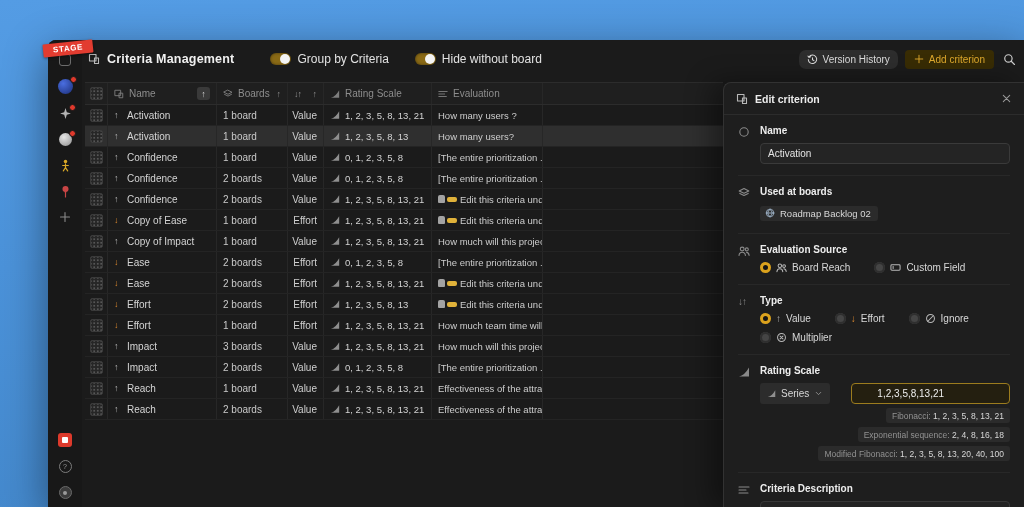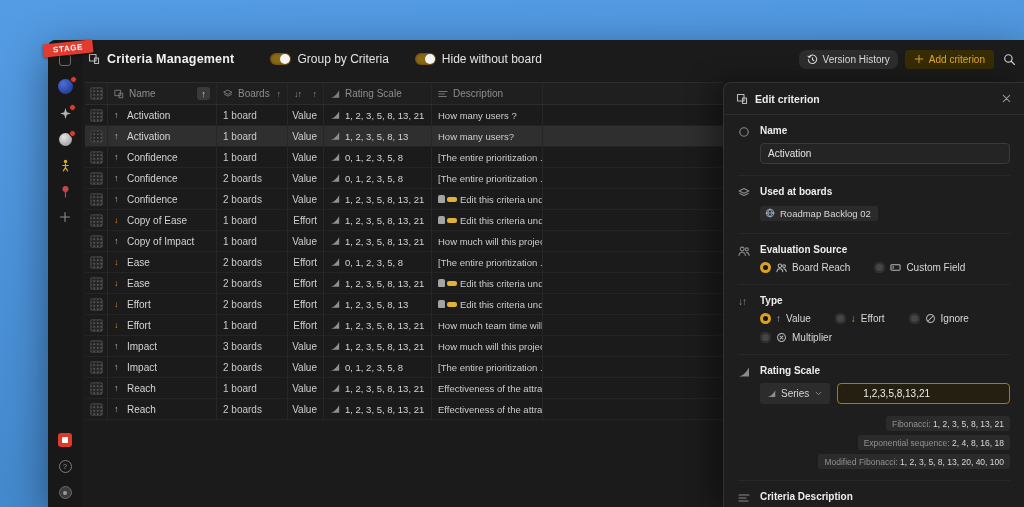--- a/index.html
+++ b/index.html
@@ -89,21 +89,21 @@
   .txt-input{width:100%;box-sizing:border-box;height:21px;background:#242424;border:1px solid #3a3a3a;border-radius:4px;
     color:#e4e4e4;font-size:10px;padding:0 7px;font-family:"Liberation Sans",sans-serif;outline:none;}
   .board-chip{display:inline-flex;align-items:center;gap:5px;background:#2b2b2b;border-radius:3px;padding:2px 7px 2px 5px;font-size:9.5px;color:#d8d8d8;cursor:pointer;}
   .chip-globe{color:#9fb3c8;}
   .opts{display:flex;flex-wrap:wrap;row-gap:8px;}
   .opt{display:inline-flex;align-items:center;gap:5px;font-size:10px;color:#d8d8d8;margin-right:24px;cursor:pointer;}
   .radio{width:11px;height:11px;border-radius:50%;background:#454545;box-shadow:inset 0 0 0 2px #2f2f2f;box-sizing:border-box;flex:none;}
   .radio.sel{background:#141414;border:3.5px solid #dba21d;box-shadow:none;}
   .arr{font-size:10px;} .arr.up{color:#b3b3b3;} .arr.down{color:#df8a2e;}
   .oi{color:#b9b9b9;}
-  .rating-row{display:flex;gap:7px;margin-bottom:12px;}
+  .rating-row{display:flex;gap:21px;margin-bottom:4px;}
   .series-dd{display:flex;align-items:center;gap:5px;height:21px;box-sizing:border-box;background:#2c2c2c;border-radius:3px;padding:0 7px;font-size:10px;color:#d6d6d6;cursor:pointer;flex:none;}
   .series-dd .ramp-ic{margin-right:0;}
   .scale-input{flex:1;min-width:0;height:21px;box-sizing:border-box;background:#241f10;border:1px solid #9c7c1e;border-radius:4px;
     color:#ededed;font-size:10px;padding:0 25px;font-family:"Liberation Sans",sans-serif;outline:none;}
   .presets{display:flex;flex-wrap:wrap;gap:4px;justify-content:flex-end;}
   .preset{background:#2b2b2b;border-radius:3px;padding:2.5px 6px;font-size:8.5px;white-space:nowrap;cursor:pointer;}
   .pl{color:#929292;} .pv{color:#d8d8d8;}
   .desc-area{width:100%;box-sizing:border-box;height:32px;resize:none;background:#232323;border:1px solid #373737;border-radius:4px;
     color:#dcdcdc;font-size:10px;padding:5px 7px;font-family:"Liberation Sans",sans-serif;outline:none;}
   .sec.no-border{border-bottom:none;padding-bottom:0;}
@@ -301,21 +301,21 @@
               </svg>
             </span>
           <span>Rating Scale</span>
         </div>
         <div class="c">
           <span class="h-ico">
               <svg width="10" height="10">
                 <use href="#i-lines"></use>
               </svg>
             </span>
-          <span>Description</span>
+          <span>Evaluation</span>
         </div>
         <div class="c c-fill"></div>
       </div>
       <div id="tbody">
   <div class="trow">
     <div class="c c-drag">
               <span class="dragbox"></span>
             </div>
     <div class="c">
               <span class="dir up">↑</span>

